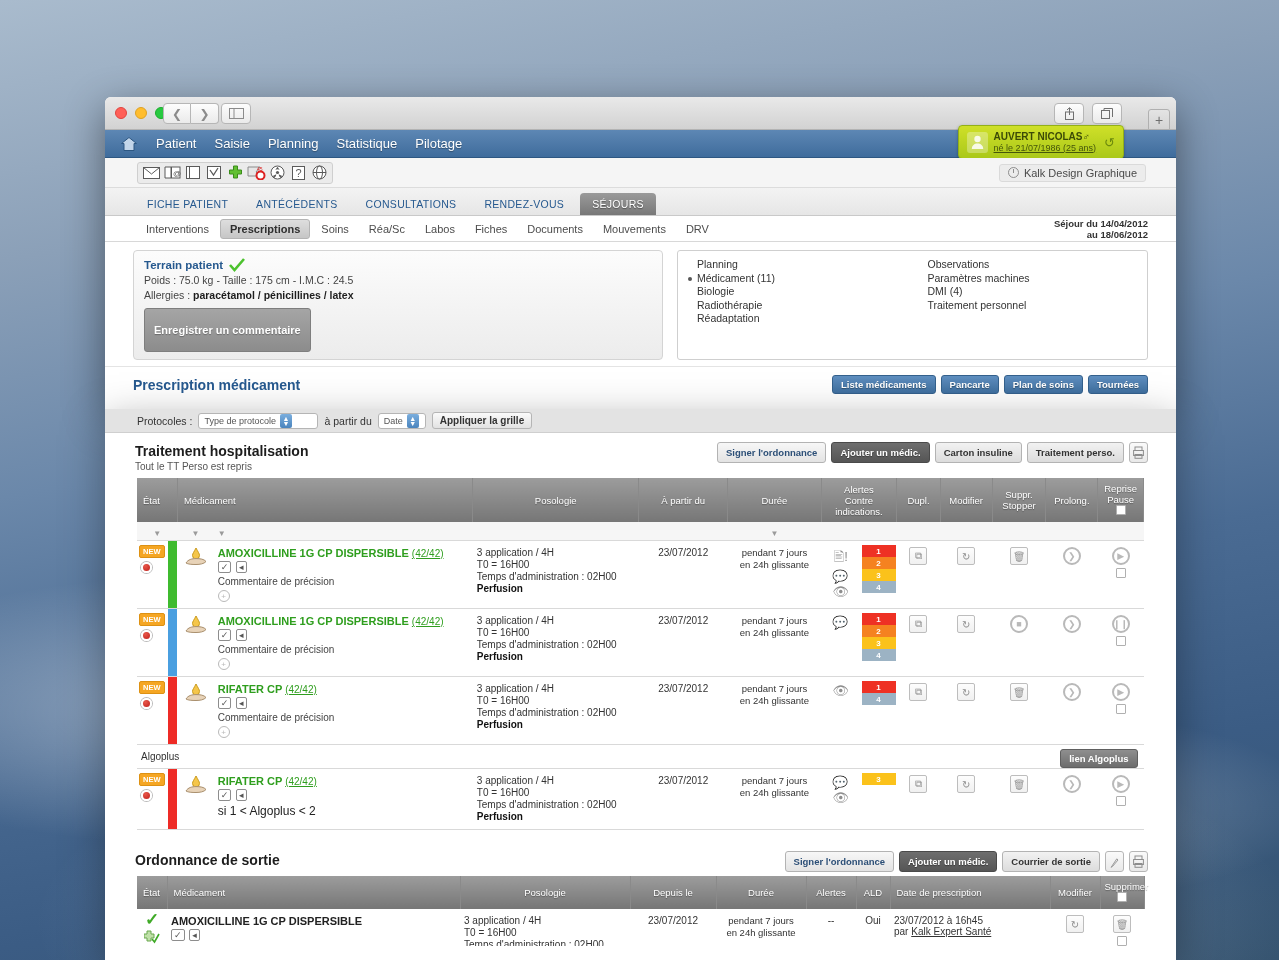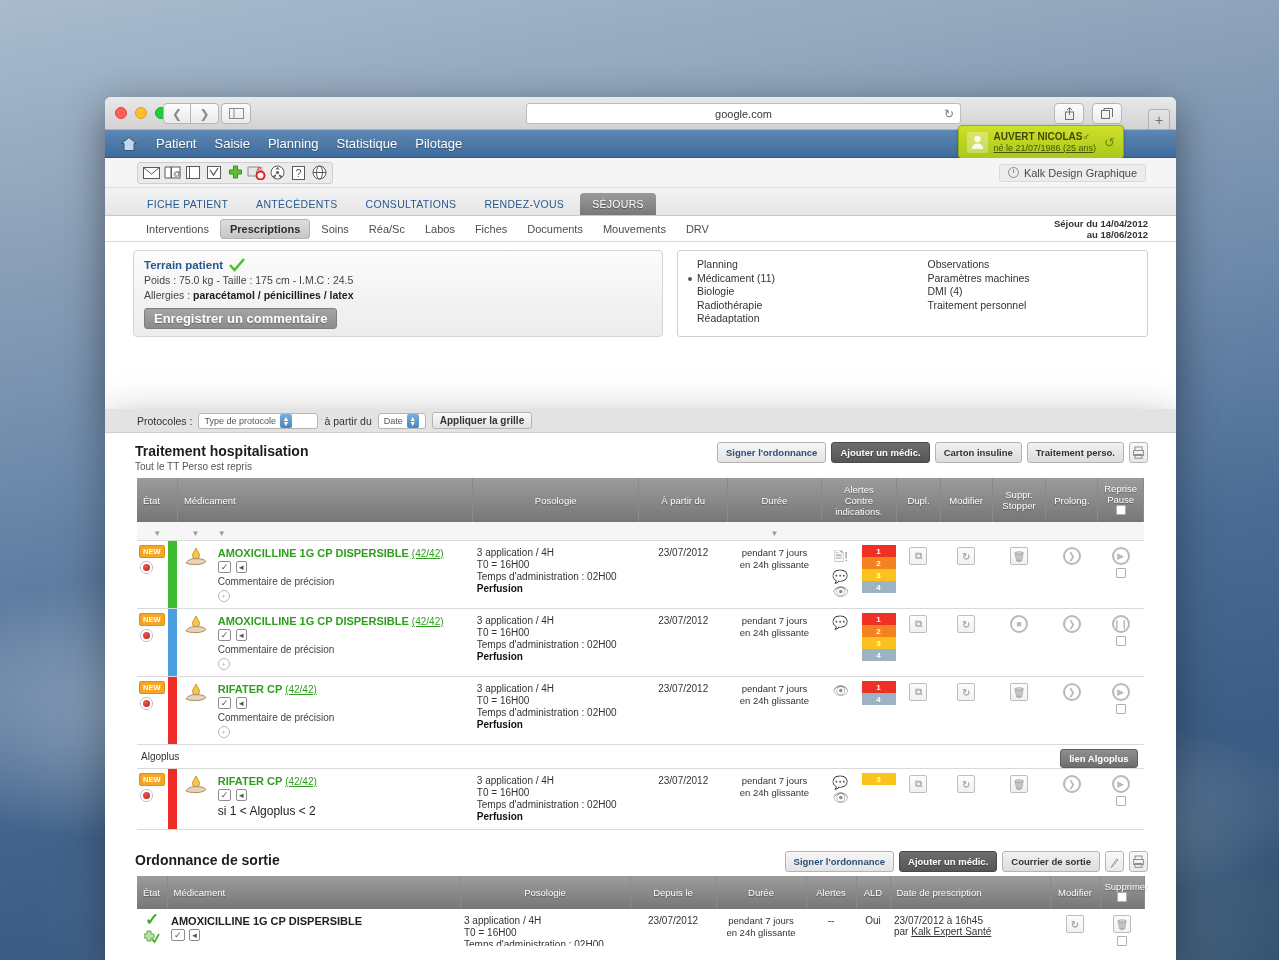--- a/index.html
+++ b/index.html
@@ -97,23 +97,23 @@
     display:flex;align-items:center;justify-content:center;
     font-size:10.5px;font-weight:bold;color:#e1432c;}
 
   
   #terrainzone{padding:8px 28px 6px 28px;background:#fff;display:flex;gap:14px;}
   #terrainbox{flex:0 0 530px;background:linear-gradient(#fcfcfc,#ececec);
     border:1px solid #d4d4d4;border-radius:4px;padding:7px 10px;}
   .tt-title{font-size:11.5px;font-weight:bold;color:#26598f;display:flex;align-items:center;gap:6px;}
   .tt-line{font-size:10.5px;color:#444;line-height:13px;margin-top:2px;}
   .tt-line b{color:#1d1d1d;}
-  .tt-btn{margin-top:6px;display:inline-block;font-size:13px;color:#fff;font-weight:bold;
+  .tt-btn{margin-top:6px;display:inline-block;font-size:11px;color:#fff;font-weight:bold;
     background:linear-gradient(#a5a5a5,#8c8c8c);border:1px solid #7e7e7e;border-radius:3px;
-    padding:2px 9px;text-shadow:0 1px 1px rgba(0,0,0,.3);}
+    padding:15px 9px;text-shadow:0 1px 1px rgba(0,0,0,.3);}
   #catbox{flex:1;background:#fff;border:1px solid #cfcfcf;border-radius:3px;
     padding:7px 10px;display:flex;gap:12px;}
   .catcol{flex:1;}
   .catitem{font-size:10.5px;color:#333;line-height:13.5px;padding-left:9px;position:relative;}
   .catitem.sel:before{content:"";position:absolute;left:0;top:5px;width:4px;height:4px;
     border-radius:50%;background:#555;}
 
   
   #presc{height:36px;background:#fff;border-top:1px solid #e4e4e4;
     display:flex;align-items:center;padding:0 28px;position:relative;}
@@ -204,24 +204,20 @@
     <div class="navbtns">
       <div class="navbtn">❮</div>
       <div class="navbtn">❯</div>
     </div>
     <div class="sidebarbtn">
       <svg width="15" height="11" viewBox="0 0 15 11">
         <rect x="0.5" y="0.5" width="14" height="10" fill="none" stroke="#8b8b8b"></rect>
         <line x1="5" y1="0.5" x2="5" y2="10.5" stroke="#8b8b8b"></line>
       </svg>
     </div>
-    <div id="urlbar">
-      <span>google.com</span>
-      <span id="reload">↻</span>
-    </div>
     <div class="rightbtns">
       <div class="rbtn">
         <svg width="11" height="13" viewBox="0 0 11 13">
           <rect x="1.5" y="5" width="8" height="7.5" fill="none" stroke="#6f6f6f"></rect>
           <line x1="5.5" y1="1" x2="5.5" y2="8" stroke="#6f6f6f"></line>
           <polyline points="3,3 5.5,0.7 8,3" fill="none" stroke="#6f6f6f"></polyline>
         </svg>
       </div>
       <div class="rbtn">
         <svg width="12" height="12" viewBox="0 0 12 12">
@@ -380,20 +376,29 @@
       </div>
       <div class="catcol">
         <div class="catitem">Observations</div>
         <div class="catitem">Paramètres machines</div>
         <div class="catitem">DMI (4)</div>
         <div class="catitem">Traitement personnel</div>
       </div>
     </div>
   </div>
 
+  <div id="presc">
+    <div id="presctitle">Prescription médicament</div>
+    <div class="blue-btns">
+      <div class="bbtn">Liste médicaments</div>
+      <div class="bbtn">Pancarte</div>
+      <div class="bbtn">Plan de soins</div>
+      <div class="bbtn">Tournées</div>
+    </div>
+  </div>
 </div>
 
 <div id="lower">
 
   <div id="protorow">
     <span class="plabel">Protocoles :</span>
     <span class="selbox" style="width:120px;">
       <span>Type de protocole</span>
       <span class="selarrow">
           <span>▲</span>

